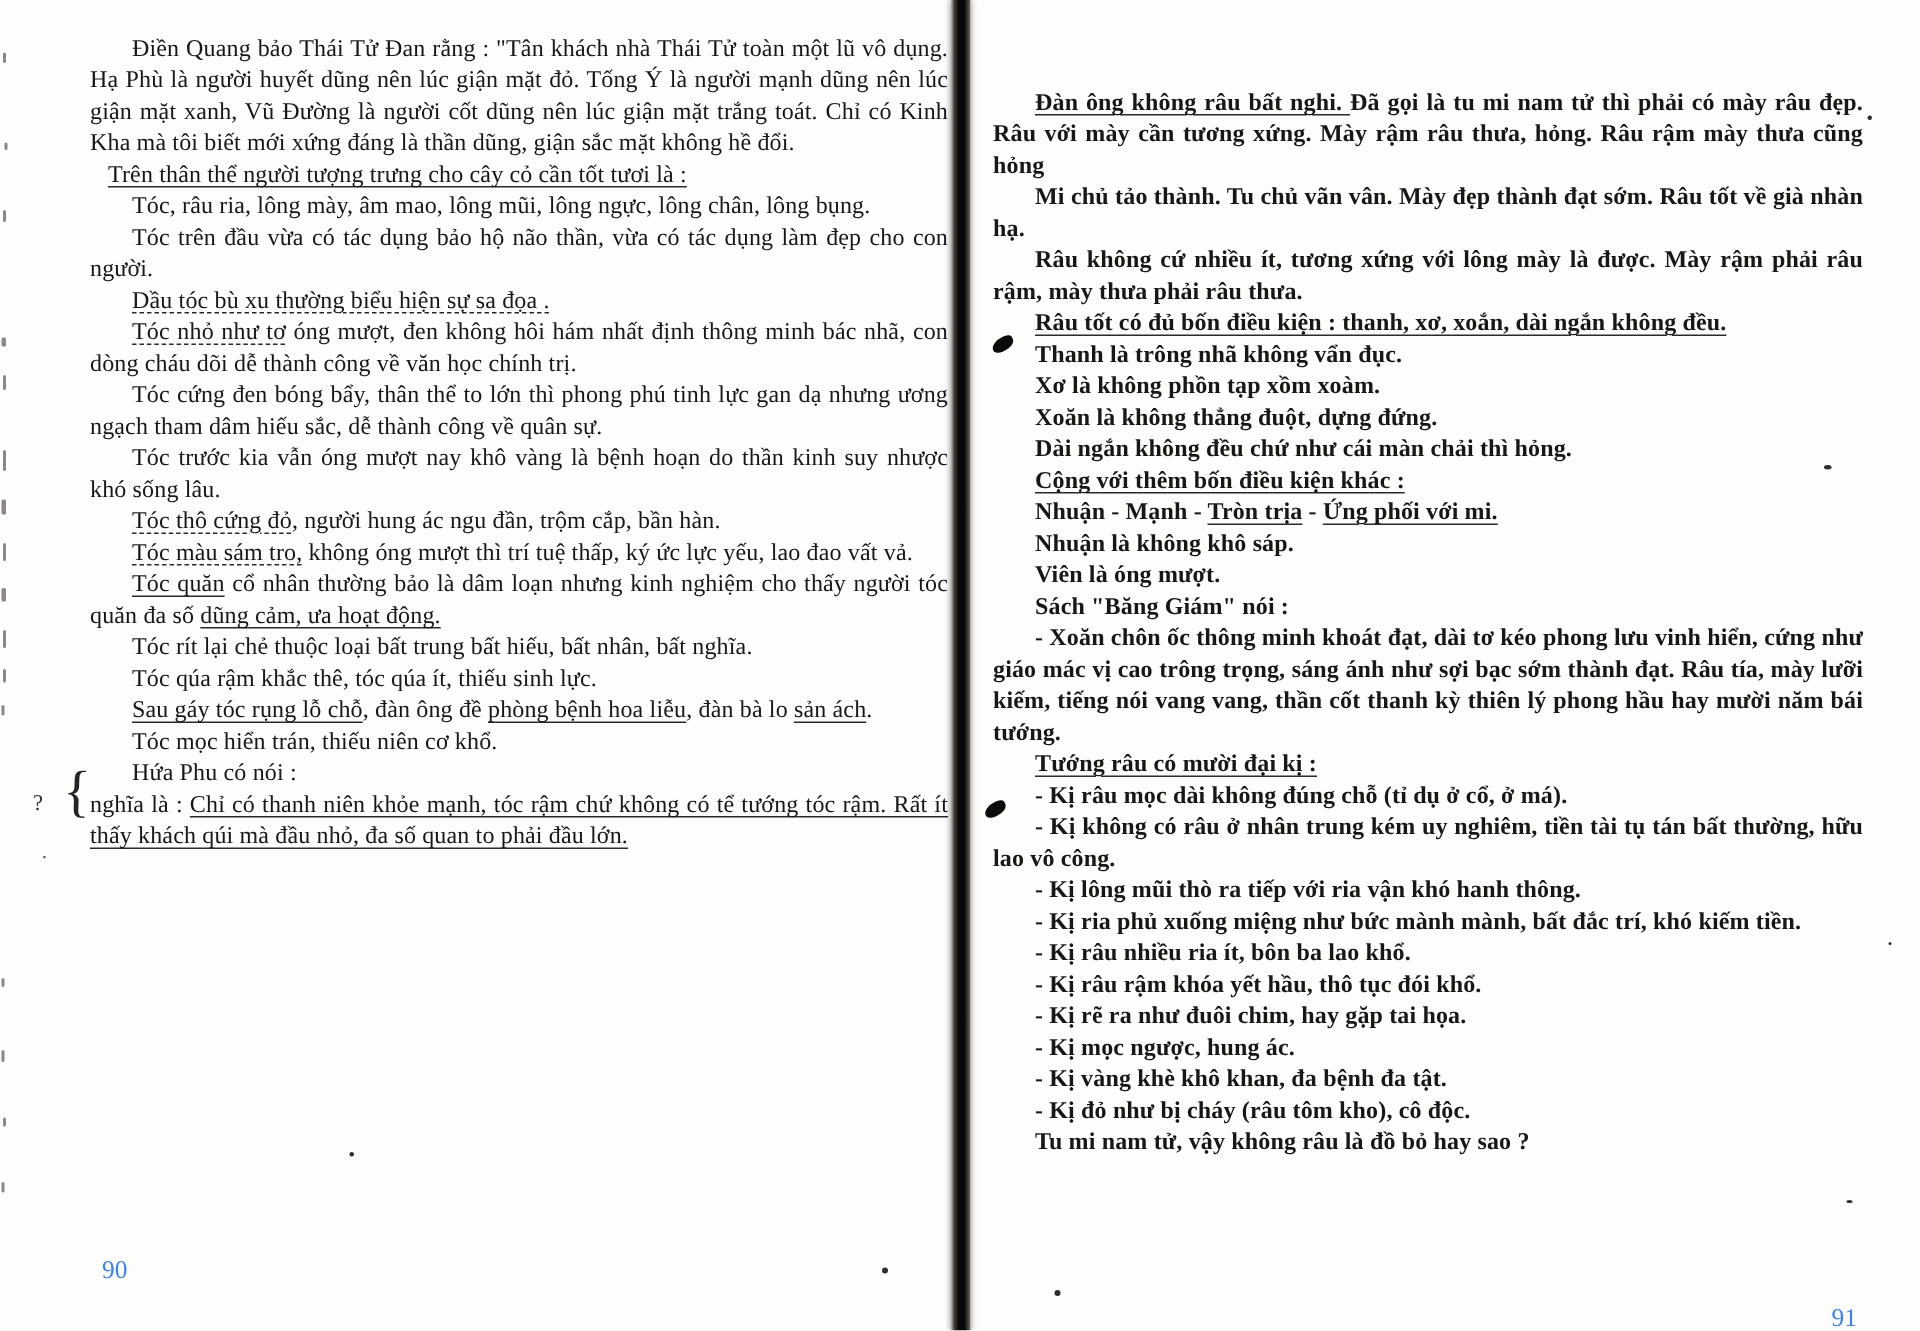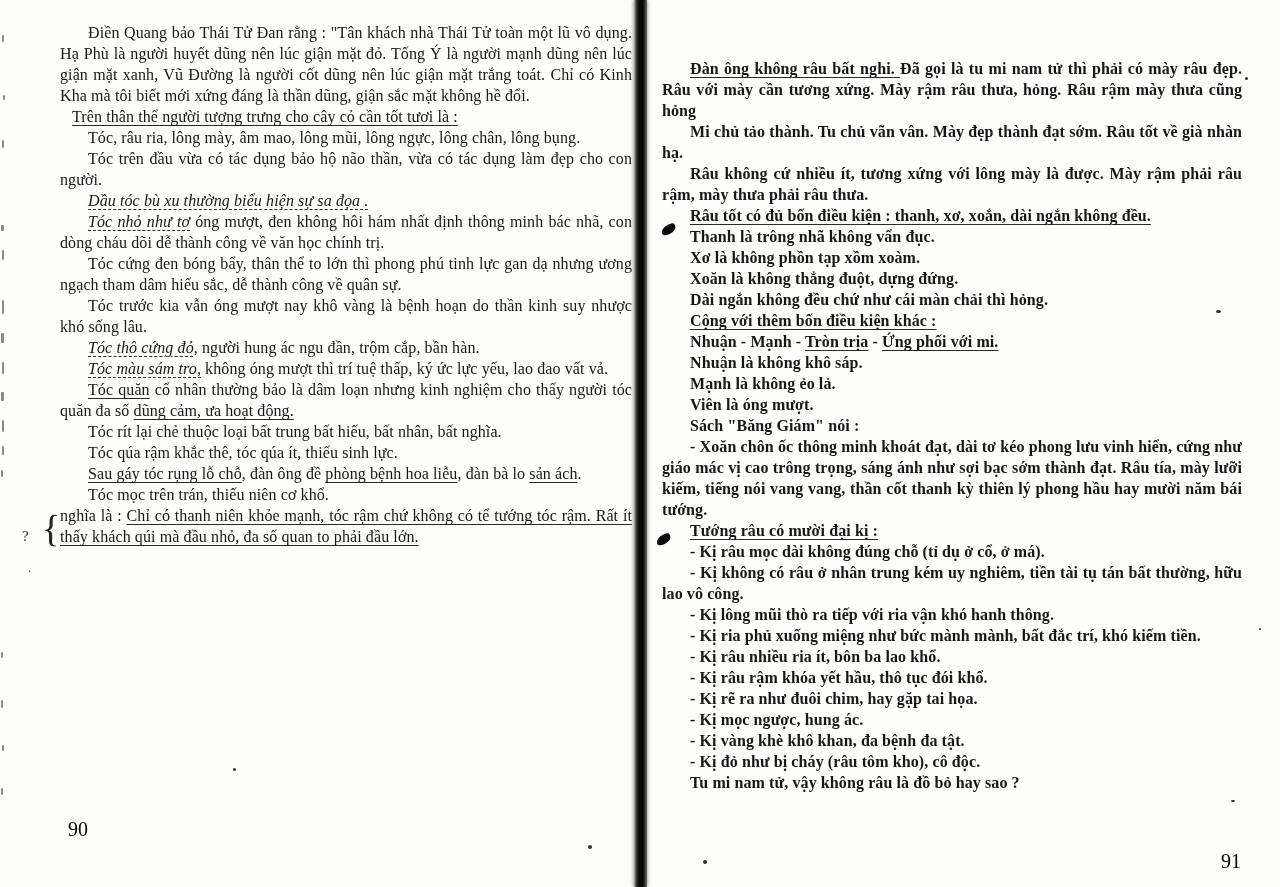--- a/index.html
+++ b/index.html
@@ -23,35 +23,35 @@
   .col-right{left:662px;top:58px;width:580px;font-weight:bold;}
   p.para{margin:0;position:relative;}
   p.ind{text-indent:28px;}
   p.ind-sm{text-indent:12px;}
   .u{
     text-decoration:underline;
     text-decoration-thickness:1.4px;
     text-underline-offset:3px;
     text-decoration-color:#2a2a2a;
   }
-  .udash{text-decoration-style:dashed;text-decoration-thickness:1.2px;font-style:italic;}
+  .udash{text-decoration-style:dashed;text-decoration-thickness:1.2px;}
   .poem{
     margin:4px 0 5px 208px;
     font-style:italic;
     line-height:24px;
     font-size:16.5px;
   }
   .poem p{margin:0;text-align:left;}
   .closing{margin-top:5px;}
   .gutter{
     position:absolute;left:634px;top:0;width:13px;height:887px;
     background:linear-gradient(90deg, #b9b5ae 0%, #3c3a36 18%, #070707 40%, #0a0a0a 70%, #6e6a63 100%);
     box-shadow:0 0 4px rgba(0,0,0,.5);
   }
-  .pagenum{position:absolute;font-size:20px;color:#000000;}
+  .pagenum{position:absolute;font-size:17px;color:#3b82f6;margin-top:19px;}
   .pagenum-left{left:68px;top:818px;}
   .pagenum-right{left:1221px;top:850px;font-family:Liberation Serif, serif;}
   .pen-blob{
     position:absolute;width:15px;height:9px;background:#0b0b0b;
     border-radius:70% 30% 60% 40%;
     transform:rotate(-24deg);
   }
   .blob-1{left:661px;top:225px;}
   .blob-2{left:656px;top:535px;}
   .hand-brace{
@@ -81,39 +81,39 @@
         <p class="para ind"><span class="u udash">Dầu tóc bù xu thường biểu hiện sự sa đọa .</span></p>
         <p class="para ind"><span class="u udash">Tóc nhỏ như tơ</span><span> óng mượt, đen không hôi hám nhất định thông minh bác nhã, con dòng cháu dõi dễ thành công về văn học chính trị.</span></p>
         <p class="para ind"><span>Tóc cứng đen bóng bẩy, thân thể to lớn thì phong phú tinh lực gan dạ nhưng ương ngạch tham dâm hiếu sắc, dễ thành công về quân sự.</span></p>
         <p class="para ind"><span>Tóc trước kia vẫn óng mượt nay khô vàng là bệnh hoạn do thần kinh suy nhược khó sống lâu.</span></p>
         <p class="para ind"><span class="u udash">Tóc thô cứng đỏ</span><span>, người hung ác ngu đần, trộm cắp, bần hàn.</span></p>
         <p class="para ind"><span class="u udash">Tóc màu sám tro,</span><span> không óng mượt thì trí tuệ thấp, ký ức lực yếu, lao đao vất vả.</span></p>
         <p class="para ind"><span class="u">Tóc quăn</span><span> cổ nhân thường bảo là dâm loạn nhưng kinh nghiệm cho thấy người tóc quăn đa số </span><span class="u">dũng cảm, ưa hoạt động.</span></p>
         <p class="para ind"><span>Tóc rít lại chẻ thuộc loại bất trung bất hiếu, bất nhân, bất nghĩa.</span></p>
         <p class="para ind"><span>Tóc qúa rậm khắc thê, tóc qúa ít, thiếu sinh lực.</span></p>
         <p class="para ind"><span class="u">Sau gáy tóc rụng lỗ chỗ</span><span>, đàn ông đề </span><span class="u">phòng bệnh hoa liễu</span><span>, đàn bà lo </span><span class="u">sản ách</span><span>.</span></p>
-        <p class="para ind"><span>Tóc mọc trên trán, thiếu niên cơ khổ.</span></p>
+        <p class="para ind"><span>Tóc mọc hiển trán, thiếu niên cơ khổ.</span></p>
+        <p class="para ind"><span>Hứa Phu có nói :</span></p>
       </div>
     <p class="para closing" id="closing-para"><span>nghĩa là : </span><span class="u">Chỉ có thanh niên khỏe mạnh, tóc rậm chứ không có tể tướng tóc rậm. Rất ít thấy khách qúi mà đầu nhỏ, đa số quan to phải đầu lớn.</span></p>
   </div>
 
   <div class="col col-right" id="right-col">
     <div id="right-paras">
         <p class="para ind"><span class="u">Đàn ông không râu bất nghi. </span><span>Đã gọi là tu mi nam tử thì phải có mày râu đẹp. Râu với mày cần tương xứng. Mày rậm râu thưa, hỏng. Râu rậm mày thưa cũng hỏng</span></p>
         <p class="para ind"><span>Mi chủ tảo thành. Tu chủ vãn vân. Mày đẹp thành đạt sớm. Râu tốt về già nhàn hạ.</span></p>
         <p class="para ind"><span>Râu không cứ nhiều ít, tương xứng với lông mày là được. Mày rậm phải râu rậm, mày thưa phải râu thưa.</span></p>
         <p class="para ind"><span class="u">Râu tốt có đủ bốn điều kiện : thanh, xơ, xoắn, dài ngắn không đều.</span></p>
         <p class="para ind"><span>Thanh là trông nhã không vẩn đục.</span></p>
         <p class="para ind"><span>Xơ là không phồn tạp xồm xoàm.</span></p>
         <p class="para ind"><span>Xoăn là không thẳng đuột, dựng đứng.</span></p>
         <p class="para ind"><span>Dài ngắn không đều chứ như cái màn chải thì hỏng.</span></p>
         <p class="para ind"><span class="u">Cộng với thêm bốn điều kiện khác :</span></p>
         <p class="para ind"><span>Nhuận - Mạnh - </span><span class="u">Tròn trịa</span><span> - </span><span class="u">Ứng phối với mi.</span></p>
         <p class="para ind"><span>Nhuận là không khô sáp.</span></p>
-        <p class="para ind"><span>Mạnh là không ẻo lả.</span></p>
         <p class="para ind"><span>Viên là óng mượt.</span></p>
         <p class="para ind"><span>Sách "Băng Giám" nói :</span></p>
         <p class="para ind"><span>- Xoăn chôn ốc thông minh khoát đạt, dài tơ kéo phong lưu vinh hiển, cứng như giáo mác vị cao trông trọng, sáng ánh như sợi bạc sớm thành đạt. Râu tía, mày lưỡi kiếm, tiếng nói vang vang, thần cốt thanh kỳ thiên lý phong hầu hay mười năm bái tướng.</span></p>
         <p class="para ind"><span class="u">Tướng râu có mười đại kị :</span></p>
         <p class="para ind"><span>- Kị râu mọc dài không đúng chỗ (tỉ dụ ở cổ, ở má).</span></p>
         <p class="para ind"><span>- Kị không có râu ở nhân trung kém uy nghiêm, tiền tài tụ tán bất thường, hữu lao vô công.</span></p>
         <p class="para ind"><span>- Kị lông mũi thò ra tiếp với ria vận khó hanh thông.</span></p>
         <p class="para ind"><span>- Kị ria phủ xuống miệng như bức mành mành, bất đắc trí, khó kiếm tiền.</span></p>
         <p class="para ind"><span>- Kị râu nhiều ria ít, bôn ba lao khổ.</span></p>
         <p class="para ind"><span>- Kị râu rậm khóa yết hầu, thô tục đói khổ.</span></p>

